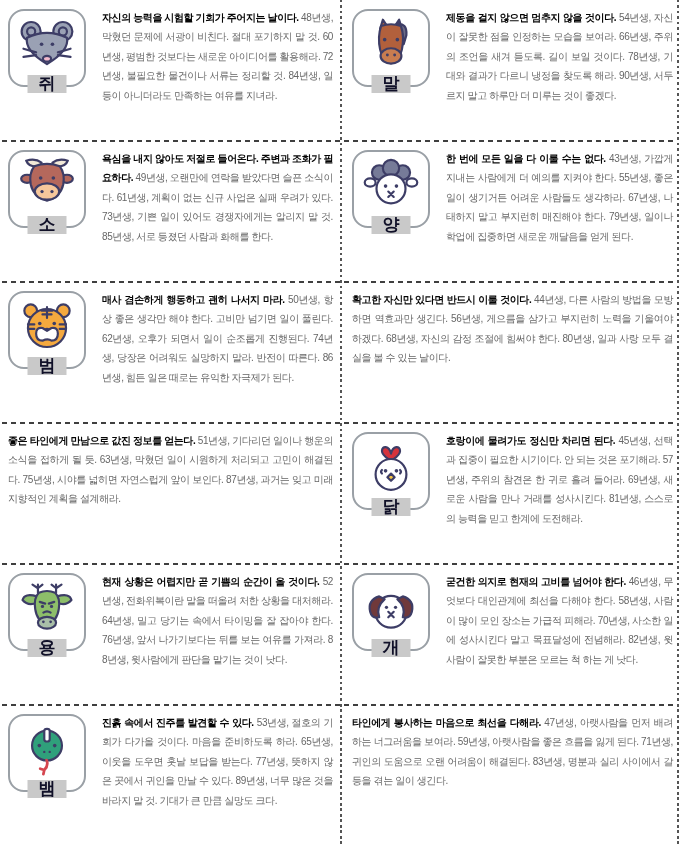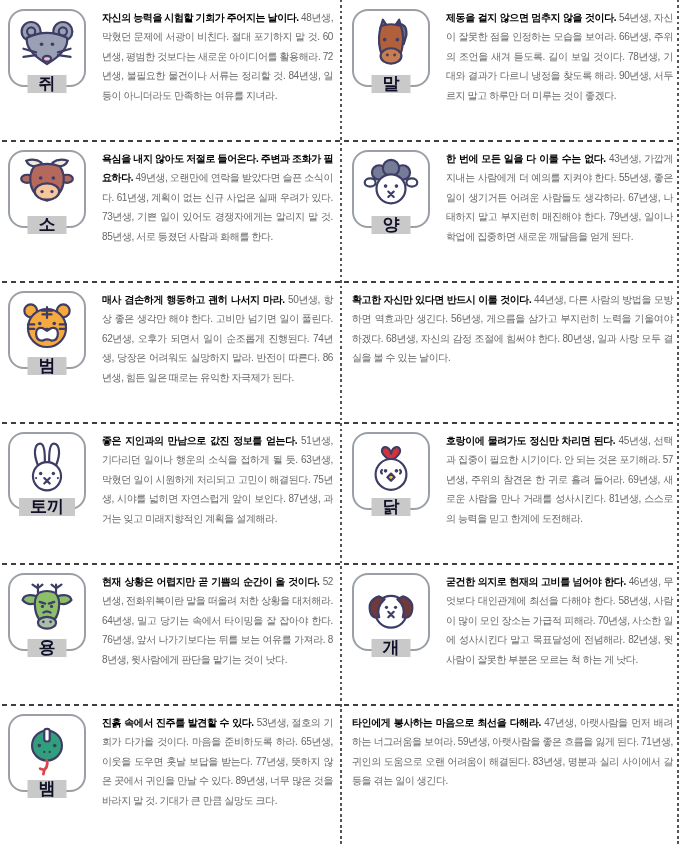--- a/index.html
+++ b/index.html
@@ -153,36 +153,21 @@
         </div>
       </div>
       <p class="fortune"><b>매사 겸손하게 행동하고 괜히 나서지 마라.</b><span> 50년생, 항상 좋은 생각만 해야 한다. 고비만 넘기면 일이 풀린다. 62년생, 오후가 되면서 일이 순조롭게 진행된다. 74년생, 당장은 어려워도 실망하지 말라. 반전이 따른다. 86년생, 힘든 일은 때로는 유익한 자극제가 된다.</span></p>
     </div>
 
     <div class="cell right">
       <p class="fortune"><b>확고한 자신만 있다면 반드시 이룰 것이다.</b><span> 44년생, 다른 사람의 방법을 모방하면 역효과만 생긴다. 56년생, 게으름을 삼가고 부지런히 노력을 기울여야 하겠다. 68년생, 자신의 감정 조절에 힘써야 한다. 80년생, 일과 사랑 모두 결실을 볼 수 있는 날이다.</span></p>
     </div>
 
     <div class="cell">
-      <div class="icon-wrap">
-        <div class="icon-box">
-          <svg class="ic" viewBox="0 0 64 64">
-            <path d="M22 28 C16 13 19 4 24.5 4 C29 4 30 14 29.5 27 Z" fill="#fff"></path>
-            <path d="M42 28 C48 13 45 4 39.5 4 C35 4 34 14 34.5 27 Z" fill="#fff"></path>
-            <circle cx="32" cy="40" r="15.5" fill="#fff"></circle>
-            <circle class="dot" cx="25" cy="37" r="1.9"></circle>
-              <circle class="dot" cx="39" cy="37" r="1.9"></circle>
-            <circle class="dot" cx="20" cy="42" r="1.2"></circle>
-              <circle class="dot" cx="44" cy="42" r="1.2"></circle>
-            <path d="M29 42 L35 48 M35 42 L29 48" fill="none"></path>
-          </svg>
-          <span class="animal-label">토끼</span>
-        </div>
-      </div>
-      <p class="fortune"><b>좋은 지인과의 만남으로 값진 정보를 얻는다.</b><span> 51년생, 기다리던 일이나 행운의 소식을 접하게 될 듯. 63년생, 막혔던 일이 시원하게 처리되고 고민이 해결된다. 75년생, 시야를 넓히면 자연스럽게 앞이 보인다. 87년생, 과거는 잊고 미래지향적인 계획을 설계해라.</span></p>
+      <p class="fortune"><b>좋은 타인에게 만남으로 값진 정보를 얻는다.</b><span> 51년생, 기다리던 일이나 행운의 소식을 접하게 될 듯. 63년생, 막혔던 일이 시원하게 처리되고 고민이 해결된다. 75년생, 시야를 넓히면 자연스럽게 앞이 보인다. 87년생, 과거는 잊고 미래지향적인 계획을 설계해라.</span></p>
     </div>
 
     <div class="cell right">
       <div class="icon-wrap">
         <div class="icon-box">
           <svg class="ic" viewBox="0 0 64 64">
             <path d="M32 15 C30 6 22 6 22 12 C22 17 28 20 32 23 C36 20 42 17 42 12 C42 6 34 6 32 15 Z" fill="#d5333c"></path>
             <circle cx="32" cy="38" r="17" fill="#fff"></circle>
             <circle class="dot" cx="26" cy="34" r="2"></circle>
               <circle class="dot" cx="38" cy="34" r="2"></circle>

